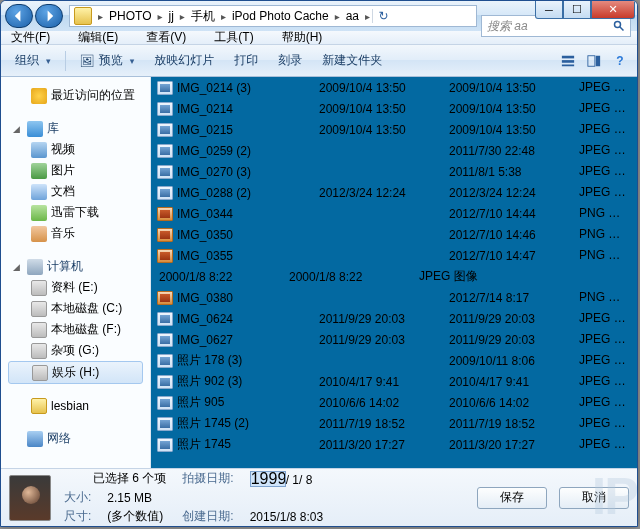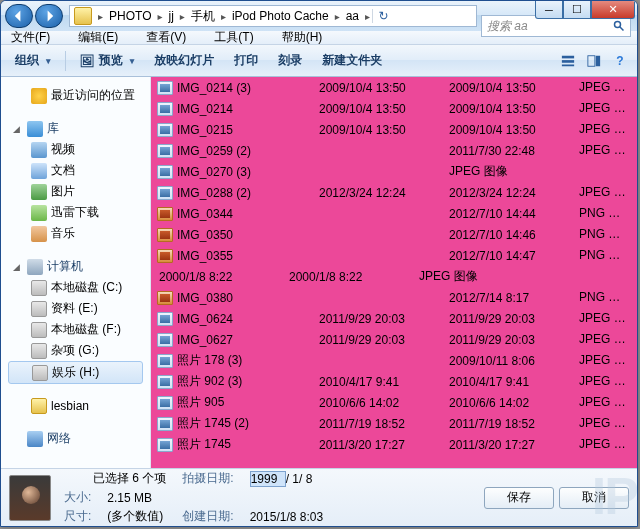--- a/index.html
+++ b/index.html
@@ -18,21 +18,21 @@
   .searchbox { width:150px; height:22px; background:#fff; border:1px solid #9fb8d4; display:flex; align-items:center; font-style:italic; color:#888; padding:0 5px; margin-right:2px;margin-top:20px;}
   .searchbox svg{ width:12px; height:12px; margin-left:auto; fill:#2b5f9e;}
   .winbtns { position:absolute; right:2px; top:0; display:flex;}
   .winbtn { width:28px; height:18px; border:1px solid #3a6ea5; border-top:none; display:flex; align-items:center; justify-content:center; font-size:11px; }
   .winbtn.min{ background:linear-gradient(#e9f2fb,#c5dcf2); border-radius:0 0 0 3px;}
   .winbtn.max{ background:linear-gradient(#e9f2fb,#c5dcf2);}
   .winbtn.close{ width:44px; background:linear-gradient(#e58a7f,#c83a2a); color:#fff; border-radius:0 0 3px 0;}
   .menubar { height:14px; background: linear-gradient(#f5f9fd,#e4eef9); border-bottom:1px solid #c5d4e6; display:flex; align-items:center; padding:0 4px; gap:16px;}
   .menuitem { padding:2px 6px; cursor:default;}
   .toolbar { height:32px; background: linear-gradient(to bottom,#f2f7fc 0%,#e1edf9 49%,#d4e5f6 50%,#e6f0fa 100%); border-bottom:1px solid #a9c0da; display:flex; align-items:center; padding:0 6px; gap:4px; font-size:12px; color:#1b3e66;}
-  .tb-item { display:flex; align-items:center; gap:4px; padding:3px 8px; cursor:pointer; white-space:nowrap;font-weight:bold;}
+  .tb-item { display:flex; align-items:center; gap:4px; padding:3px 8px; cursor:pointer; white-space:nowrap;}
   .tb-item.drop::after{ content:"▾"; font-size:9px; margin-left:3px; color:#355f92;}
   .tb-sep { width:1px; height:20px; background:#b8cde4; margin:0 2px;}
   .tb-spacer{flex:1;}
   .tb-iconbtn{ width:22px; height:22px; display:flex; align-items:center; justify-content:center; color:#2b5f9e;}
   .tb-iconbtn svg{width:14px;height:14px;fill:#2b5f9e;}
   .body { flex:1; display:flex; min-height:0; }
   .navpane { width:150px; background:#fafdff; border-right:1px solid #dde7f2; overflow-y:auto; padding:4px 4px;}
   .nav-section { padding: 4px 0 8px 0;}
   .nav-head, .nav-item { display:flex; align-items:center; padding:2px 6px 2px 8px; gap:4px; white-space:nowrap;}
   .nav-head { font-weight:normal; color:#1b3e66;}
@@ -50,37 +50,37 @@
   .doc-icon{ background:linear-gradient(#cde3fa,#6ea3da);}
   .mus-icon{ background:linear-gradient(#f2c8a0,#d6924a);}
   .vid-icon{ background:linear-gradient(#b5d5f1,#5a96cf);}
   .dl-icon{ background:linear-gradient(#b7e3a0,#6bb748);}
   .net-icon{ background:linear-gradient(#a9cff2,#4a86c6);}
   .comp-icon{ background:linear-gradient(#d0dce8,#8ea6be);}
   .content { flex:1; display:flex; flex-direction:column; min-width:0;}
   .columns-header { height:22px; background:linear-gradient(#fdfdfe,#eef2f7); border-bottom:1px solid #d4dce6; display:flex; align-items:center; font-size:12px; color:#2a3f58;}
   .col { padding:0 8px; border-right:1px solid #e0e6ee; height:100%; display:flex; align-items:center;}
   .c-name{ width:160px;} .c-shot{ width:130px;} .c-date{ width:130px;} .c-type{ flex:1; min-width:60px;}
-  .filelist { flex:1; overflow:auto; background:#ec4899;}
+  .filelist { flex:1; overflow:auto; background:#0369a1;}
   .row { display:flex; align-items:center; height:21px; font-size:12px; }
   .file-icon { width:16px; height:14px; margin:0 4px 0 6px; border:1px solid #88a9cd; background:linear-gradient(#eef5fd,#cfe2f6); border-radius:1px; position:relative; flex-shrink:0;}
   .file-icon.png{ background:linear-gradient(#f6d7b9,#d88b3a); border-color:#b56b1f;}
   .file-icon::after{ content:""; position:absolute; left:2px; top:2px; right:2px; bottom:2px; background:linear-gradient(#74a4d4,#3a6ea5);}
   .file-icon.png::after{ background:linear-gradient(#c85a2a,#9c3412);}
   .cell { padding:0 8px; white-space:nowrap; overflow:hidden; text-overflow:ellipsis;}
   .cell.name{ width:160px; display:flex; align-items:center; padding-left:0;}
   .cell.shot{ width:130px;} .cell.date{ width:130px;} .cell.type{ flex:1; min-width:60px;}
   .details-pane { height:58px; background:linear-gradient(#f4f8fc,#e5eef8); border-top:1px solid #c5d4e6; display:flex; align-items:center; padding:4px 8px; gap:10px;}
   .thumb { width:42px; height:46px; background:linear-gradient(#3a3a3a,#5a3a2a); border:1px solid #888; border-radius:2px; position:relative;}
   .thumb::after{content:""; position:absolute; left:12px; top:10px; width:18px; height:18px; border-radius:50%; background:radial-gradient(circle at 35% 35%,#e0b898,#5a3a2a);}
   .details-text { display:grid; grid-template-columns:auto auto auto auto; column-gap:16px; row-gap:2px; font-size:12px; align-items:center;}
   .dlabel{ color:#4a6a8f; text-align:right;}
   .dval{}
-  .dval input{ width:36px; height:16px; font-size:12px; border:1px solid #7da2ce; background:#cfe4fa;}
-  .details-buttons{ margin-left:auto; display:flex; gap:5px;}
+  .dval input{ width:36px; height:16px; font-size:16px; border:1px solid #7da2ce; background:#cfe4fa;}
+  .details-buttons{ margin-left:auto; display:flex; gap:12px;}
   .pillbtn{ width:70px; height:22px; border:1px solid #8ea6be; border-radius:3px; background:linear-gradient(#fdfefe,#e4edf6); font-size:12px; display:flex; align-items:center; justify-content:center; cursor:pointer;}
   .watermark{ position:absolute; right:0; bottom:0; font-size:42px; font-weight:bold; color:rgba(180,200,220,.35); letter-spacing:-2px; pointer-events:none; font-family:Arial;}
   .watermark .p{font-size:52px;}
 </style>
 </head>
 <body>
 
 <div class="window">
 
   <div class="titlebar">
@@ -186,51 +186,51 @@
             <span class="twisty">◢</span>
             <span class="lib-icon"></span>
             <span>库</span>
           </div>
         <div id="lib-host">
             <div class="nav-item">
               <span class="vid-icon"></span>
               <span>视频</span>
             </div>
             <div class="nav-item">
+              <span class="pic-icon"></span>
+              <span>图片</span>
+            </div>
+            <div class="nav-item">
               <span class="doc-icon"></span>
               <span>文档</span>
-            </div>
-            <div class="nav-item">
-              <span class="pic-icon"></span>
-              <span>图片</span>
             </div>
             <div class="nav-item">
               <span class="dl-icon"></span>
               <span>迅雷下载</span>
             </div>
             <div class="nav-item">
               <span class="mus-icon"></span>
               <span>音乐</span>
             </div>
           </div>
       </div>
       <div class="nav-section">
         <div class="nav-head">
             <span class="twisty">◢</span>
             <span class="comp-icon"></span>
             <span>计算机</span>
           </div>
         <div id="comp-host">
             <div class="nav-item">
               <span class="drive-icon"></span>
+              <span>资料 (E:)</span>
+            </div>
+            <div class="nav-item">
+              <span class="drive-icon"></span>
               <span>本地磁盘 (C:)</span>
-            </div>
-            <div class="nav-item">
-              <span class="drive-icon"></span>
-              <span>资料 (E:)</span>
             </div>
             <div class="nav-item">
               <span class="drive-icon"></span>
               <span>本地磁盘 (F:)</span>
             </div>
             <div class="nav-item">
               <span class="drive-icon"></span>
               <span>杂项 (G:)</span>
             </div>
             <div class="nav-item selected">
@@ -292,20 +292,21 @@
               <div class="cell shot"></div>
               <div class="cell date">2011/7/30 22:48</div>
               <div class="cell type">JPEG 图像</div>
             </div>
             <div class="row">
               <div class="cell name">
                 <span class="file-icon"></span>
                 <span>IMG_0270 (3)</span>
               </div>
               <div class="cell shot"></div>
+              <div class="cell date">2011/8/1 5:38</div>
               <div class="cell type">JPEG 图像</div>
             </div>
             <div class="row">
               <div class="cell name">
                 <span class="file-icon"></span>
                 <span>IMG_0288 (2)</span>
               </div>
               <div class="cell shot">2012/3/24 12:24</div>
               <div class="cell date">2012/3/24 12:24</div>
               <div class="cell type">JPEG 图像</div>

